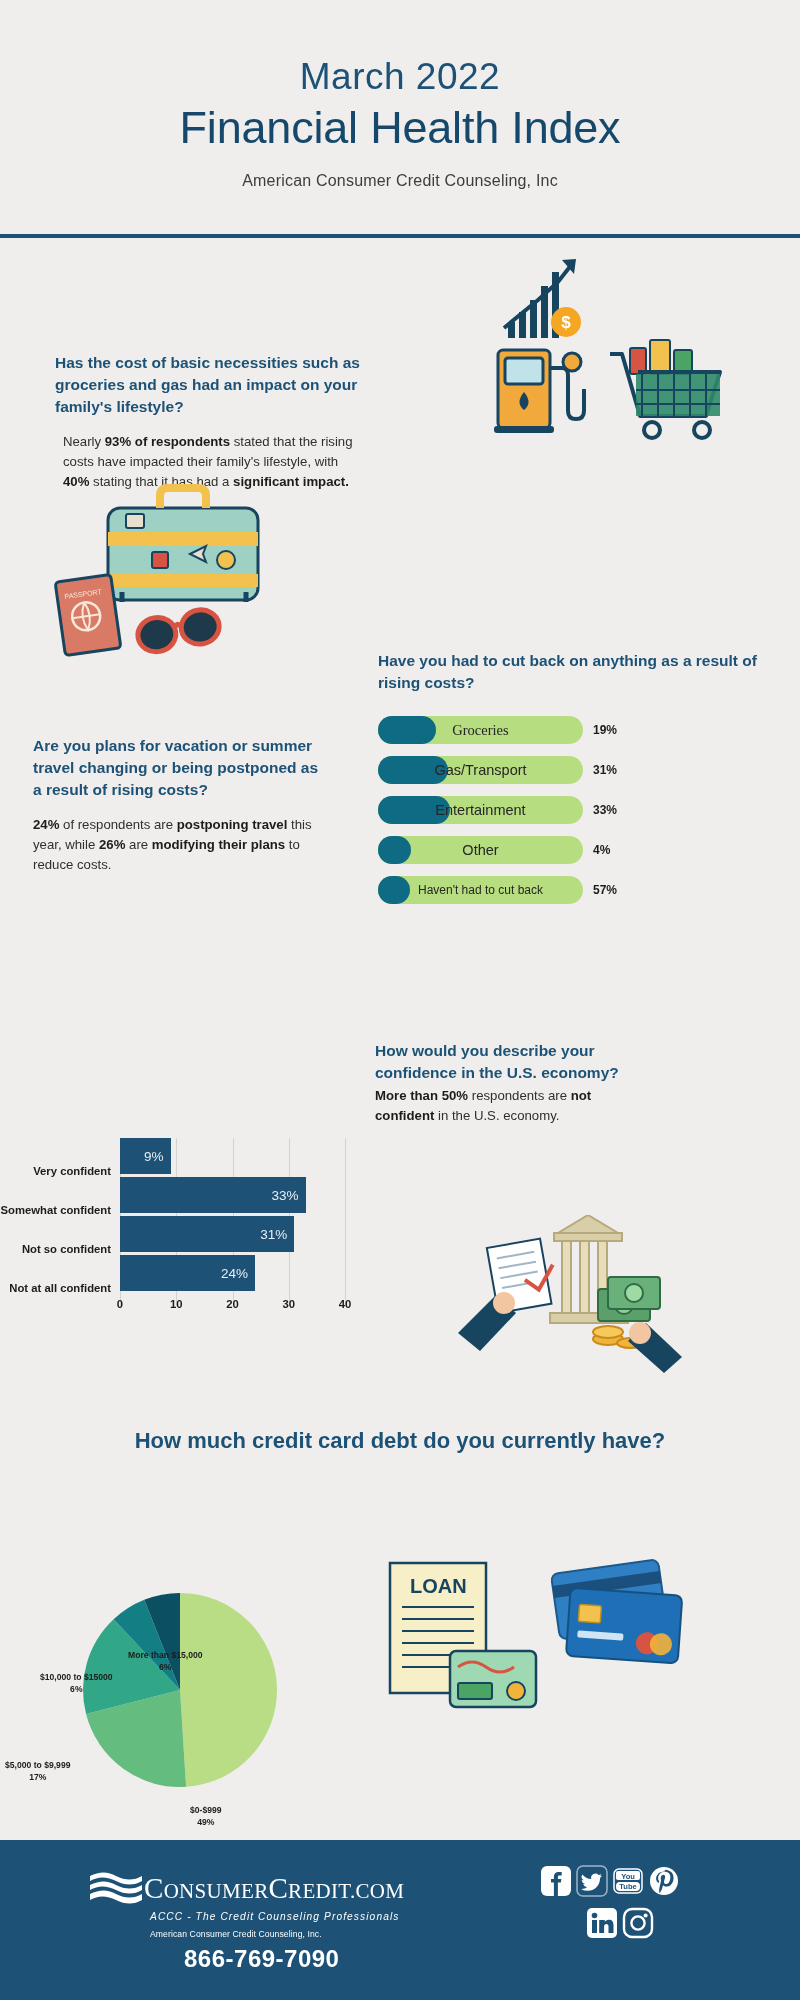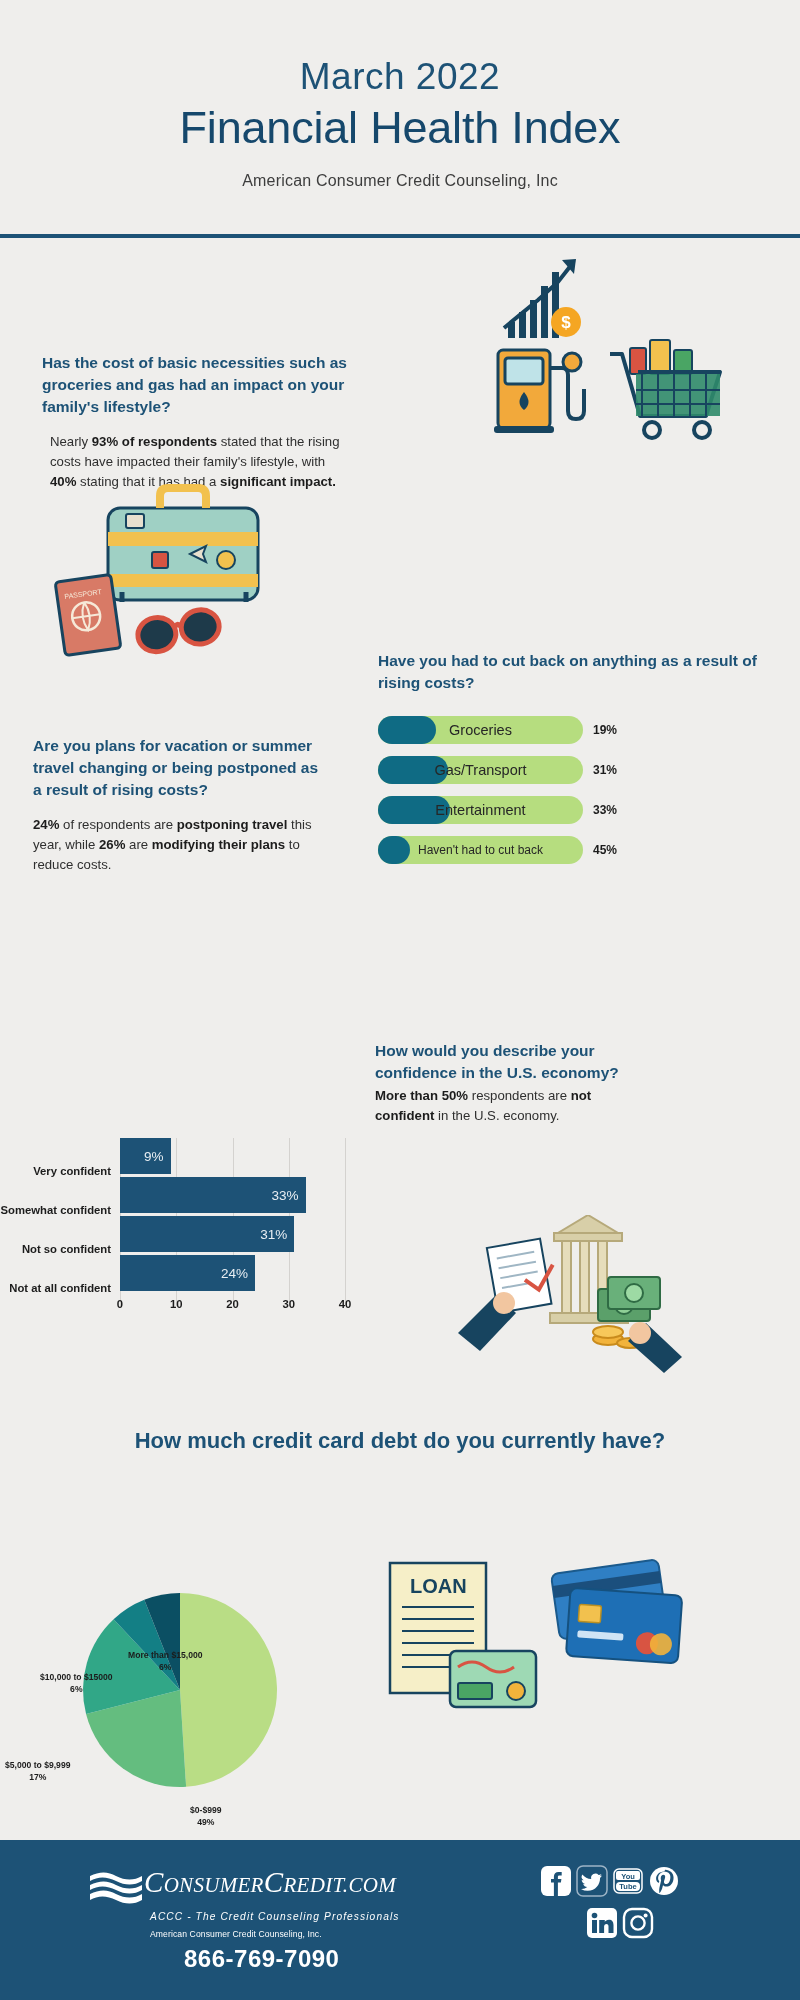--- a/index.html
+++ b/index.html
@@ -29,21 +29,21 @@
   
   .q-head {
     color: #1d5276; font-weight: bold; font-size: 15.5px; line-height: 1.42;
   }
   .q-body { color: #2f2f2f; font-size: 13.2px; line-height: 1.52; }
   .q-body b { font-weight: bold; color: #1c1c1c; }
 
   .sec { position: absolute; }
 
   
-  #q1 { left: 42px; top: 352px; width: 305px; }
+  #q1 { left: 55px; top: 352px; width: 305px; }
   #q1 .q-body { margin-top: 14px; padding-left: 8px; }
 
   .art-q1 { position: absolute; left: 480px; top: 250px; width: 300px; height: 215px; }
 
   
   #q2 { left: 378px; top: 650px; width: 395px; }
   .pill-list { margin-top: 22px; }
   .pill-row { display: flex; align-items: center; margin-bottom: 12px; }
   .pill {
     position: relative; height: 28px; border-radius: 14px;
@@ -104,21 +104,21 @@
     text-align: center; line-height: 1.35; white-space: nowrap;
   }
   .art-pie { position: absolute; left: 380px; top: 1545px; width: 320px; height: 230px; }
 
   
   .footer {
     position: absolute; left: 0; top: 1840px; width: 800px; height: 160px;
     background: #1d5276;
   }
   .logo-block { position: absolute; left: 88px; top: 28px; }
-  .logo-main { display: flex; align-items: flex-start; font-style: italic; }
+  .logo-main { display: flex; align-items: center; }
   .logo-name {
     color: #fff; font-family: "Liberation Serif", serif; font-size: 29px;
     letter-spacing: .3px; line-height: 1;
   }
   .logo-name .sm { font-size: 21px; }
   .logo-tag {
     color: #fff; font-size: 10.2px; font-style: italic; letter-spacing: 1.1px;
     margin-top: 3px; margin-left: 62px; font-family: "Liberation Sans", sans-serif;
   }
   .logo-legal {
@@ -215,21 +215,21 @@
     <ellipse cx="18" cy="18" rx="19" ry="17" fill="#1e3a4a" stroke="#d85442" stroke-width="5"></ellipse>
     <ellipse cx="62" cy="18" rx="19" ry="17" fill="#1e3a4a" stroke="#d85442" stroke-width="5"></ellipse>
     <path d="M37 14 q3-5 6 0" stroke="#d85442" stroke-width="5" fill="none"></path>
   </g>
 </svg>
 
 <div class="sec" id="q2">
   <div class="q-head">Have you had to cut back on anything as a result of rising costs?</div>
   <div class="pill-list">
       <div class="pill-row">
-        <div class="pill" style="width: 205px;">
+        <div class="pill" style="width: 205px; font-family: Liberation Serif, serif;">
           <div class="pill-fill" style="width: 58px;"></div>
           <div class="pill-label">Groceries</div>
         </div>
         <div class="pill-pct">19%</div>
       </div>
       <div class="pill-row">
         <div class="pill" style="width: 205px;">
           <div class="pill-fill" style="width: 70px;"></div>
           <div class="pill-label">Gas/Transport</div>
         </div>
@@ -237,24 +237,31 @@
       </div>
       <div class="pill-row">
         <div class="pill" style="width: 205px;">
           <div class="pill-fill" style="width: 72px;"></div>
           <div class="pill-label">Entertainment</div>
         </div>
         <div class="pill-pct">33%</div>
       </div>
       <div class="pill-row">
         <div class="pill" style="width: 205px;">
+          <div class="pill-fill" style="width: 33px;"></div>
+          <div class="pill-label">Other</div>
+        </div>
+        <div class="pill-pct">4%</div>
+      </div>
+      <div class="pill-row">
+        <div class="pill" style="width: 205px;">
           <div class="pill-fill" style="width: 32px;"></div>
           <div class="pill-label" style="font-size: 12px;">Haven't had to cut back</div>
         </div>
-        <div class="pill-pct">45%</div>
+        <div class="pill-pct">57%</div>
       </div>
     </div>
 </div>
 
 <div class="sec" id="q3">
   <div class="q-head">Are you plans for vacation or summer travel changing or being postponed as a result of rising costs?</div>
   <div class="q-body"><b>24%</b><span> of respondents are </span><b>postponing travel</b><span> this year, while </span><b>26%</b><span> are </span><b>modifying their plans</b><span> to reduce costs.</span></div>
 </div>
 
 <div class="sec" id="barchart">

